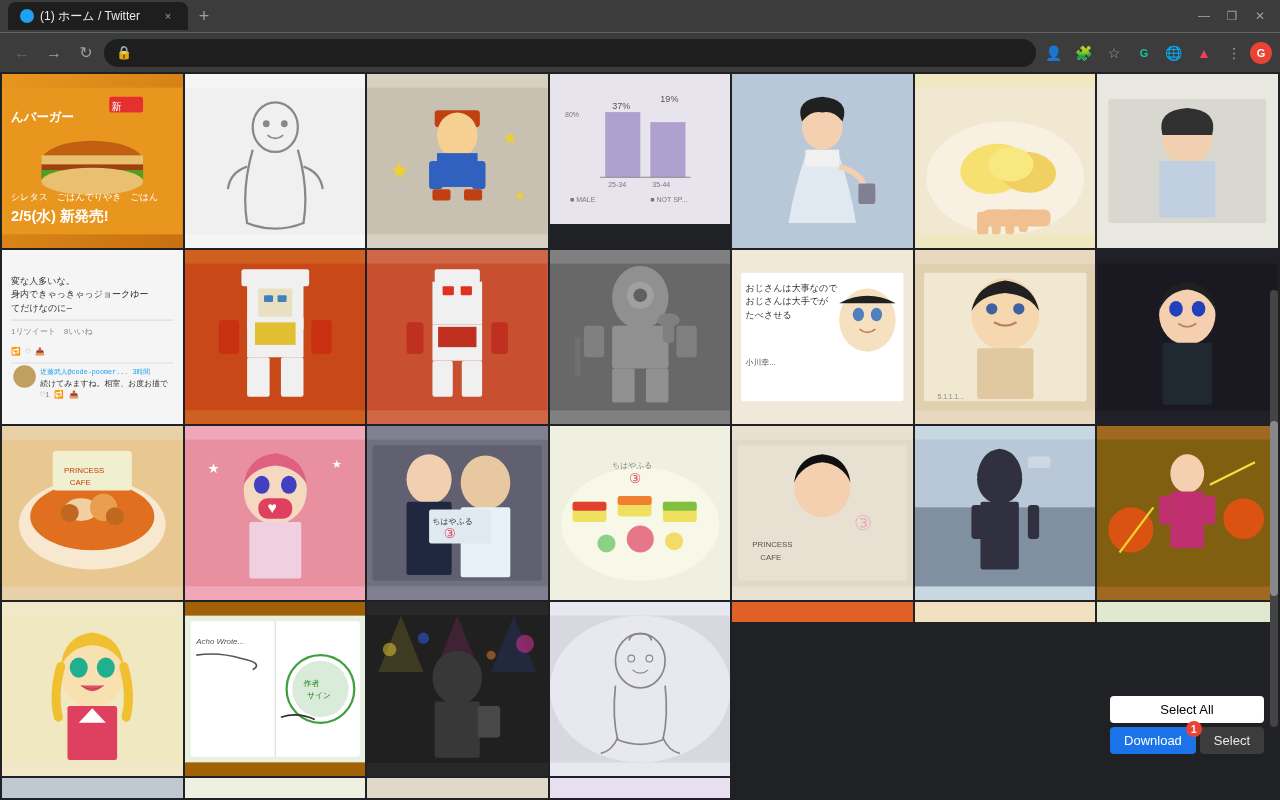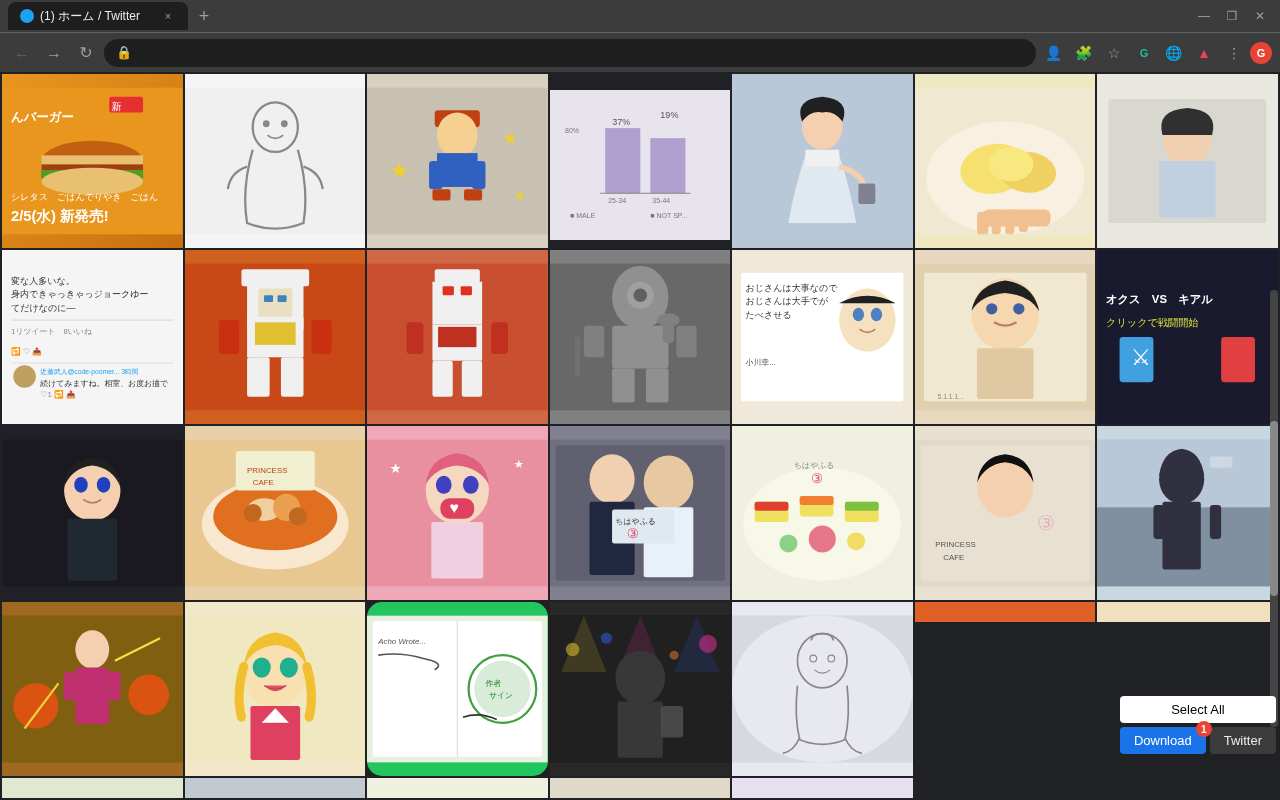--- a/index.html
+++ b/index.html
@@ -77,21 +77,21 @@
     .grid-item {
       position: relative;
       overflow: hidden;
       cursor: pointer;
     }
 
     
     .action-panel {
       position: absolute;
       bottom: 46px;
-      right: 4px;
+      right: 16px;
       display: flex;
       flex-direction: column;
       gap: 4px;
       z-index: 100;
     }
     .select-all-btn {
       background: #fff;
       color: #000;
       border: none;
       border-radius: 4px;
@@ -142,21 +142,21 @@
       font-weight: 500;
     }
 
     
     .cell { width: 100%; height: 100%; overflow: hidden; position: relative; }
 
     
     .burger-cell { background: linear-gradient(135deg, #e8961e 0%, #c87010 100%); display: flex; flex-direction: column; align-items: center; justify-content: center; }
     .sketch-cell { background: #f5f5f5; }
     .mario-cell { background: #d8d0c0; }
-    .chart-cell { background: #e8e4ee; display: flex; align-items: flex-end; justify-content: center; gap: 8px; padding: 10px; margin-top: 16px; }
+    .chart-cell { background: #e8e4ee; display: flex; align-items: flex-end; justify-content: center; gap: 8px; padding: 10px; }
     .anime-girl-cell { background: #b8c8d8; }
     .food-cell { background: #f0e8c0; }
 
     
     .mech-orange { background: #d06020; }
     .mech-gray { background: #808080; }
     .portrait-cell { background: #e8d8c0; }
 
     
     .anime-dark { background: #202028; }
@@ -165,21 +165,21 @@
     .anime-pink { background: #f0a8b8; }
     .photo-group { background: #808090; }
     .sushi-cell { background: #f0f0e0; }
     .anime-poster { background: #e8e0d0; }
 
     
     .anime-orange { background: #e06830; }
     .silhouette { background: #c8d8e0; }
     .action-scene { background: #a06820; }
     .anime-blonde { background: #f0e8c8; }
-    .signature { background: #22c55e; border-radius: 15px; }
+    .signature { background: #a16207; }
     .concert { background: #282828; }
     .sketch-child { background: #e8e8f0; }
 
     
     .scrollbar-v {
       position: absolute;
       right: 2px;
       top: 30%;
       bottom: 10%;
       width: 8px;
@@ -361,21 +361,21 @@
 
           <rect x="10" y="10" width="140" height="110" fill="#d8d8d0" rx="3"></rect>
           <ellipse cx="80" cy="45" rx="22" ry="24" fill="#f0d0b0"></ellipse>
           <path d="M58 42 Q52 20 80 18 Q108 20 102 42" fill="#303030"></path>
           <rect x="55" y="65" width="50" height="50" fill="#c0d0e0" rx="2"></rect>
         </svg>
       </div>
     </div>
 
     <div class="grid-item">
-      <div class="cell" style="background:#f5f5f5;">
+      <div class="cell" style="background:#f5f5f5;font-family:Liberation Mono, monospace;">
         <svg viewBox="0 0 160 130" style="width:100%;height:100%;">
           <rect width="160" height="130" fill="#f5f5f5"></rect>
 
           <text x="8" y="18" font-size="8" fill="#333">変な人多いな。</text>
           <text x="8" y="30" font-size="8" fill="#333">身内できゃっきゃっジョークゆー</text>
           <text x="8" y="42" font-size="8" fill="#333">てだけなのに—</text>
           <line x1="8" y1="50" x2="152" y2="50" stroke="#ddd" stroke-width="1"></line>
           <text x="8" y="62" font-size="7" fill="#888">1リツイート　8いいね</text>
 
           <text x="8" y="80" font-size="7" fill="#888">🔁  ♡  📤</text>
@@ -492,34 +492,20 @@
 
           <path d="M50 42 Q55 18 80 15 Q105 18 110 42 Q102 28 80 26 Q58 28 50 42Z" fill="#202020"></path>
 
           <rect x="55" y="75" width="50" height="45" fill="#e0c8a0" rx="2"></rect>
 
           <text x="20" y="120" font-size="6" fill="#888">5.1.1.1...</text>
         </svg>
       </div>
     </div>
 
-    <div class="grid-item">
-      <div class="cell" style="background:#1a1a2e;">
-        <svg viewBox="0 0 160 130" style="width:100%;height:100%;">
-          <rect width="160" height="130" fill="#1a1a2e"></rect>
-
-          <text x="8" y="35" font-size="10" fill="#fff" font-weight="bold">オクス　VS　キアル</text>
-          <text x="8" y="55" font-size="9" fill="#e0e040">クリックで戦闘開始</text>
-
-          <rect x="20" y="65" width="30" height="40" fill="#40a0e0" rx="3"></rect>
-          <rect x="110" y="65" width="30" height="40" fill="#e04040" rx="3"></rect>
-          <text x="30" y="90" font-size="20" fill="#fff">⚔</text>
-        </svg>
-      </div>
-    </div>
 
     <div class="grid-item">
       <div class="cell anime-dark">
         <svg viewBox="0 0 160 130" style="width:100%;height:100%;">
           <rect width="160" height="130" fill="#1a1820"></rect>
 
           <ellipse cx="80" cy="45" rx="25" ry="27" fill="#f5d0b0"></ellipse>
           <path d="M55 42 Q58 18 80 16 Q102 18 105 42 Q98 25 80 23 Q62 25 55 42Z" fill="#202020"></path>
 
           <rect x="58" y="70" width="44" height="55" fill="#202830" rx="2"></rect>
@@ -798,18 +784,18 @@
       <div class="scrollbar-thumb"></div>
     </div>
 
     <div class="action-panel">
       <button class="select-all-btn">Select All</button>
       <div class="bottom-btns">
         <button class="download-btn">
           <span>Download</span>
           <span class="download-badge">1</span>
         </button>
-        <button class="cancel-btn">Twitter</button>
+        <button class="cancel-btn">Select</button>
       </div>
     </div>
 
   </div>
 </div>
 
 </body></html>

